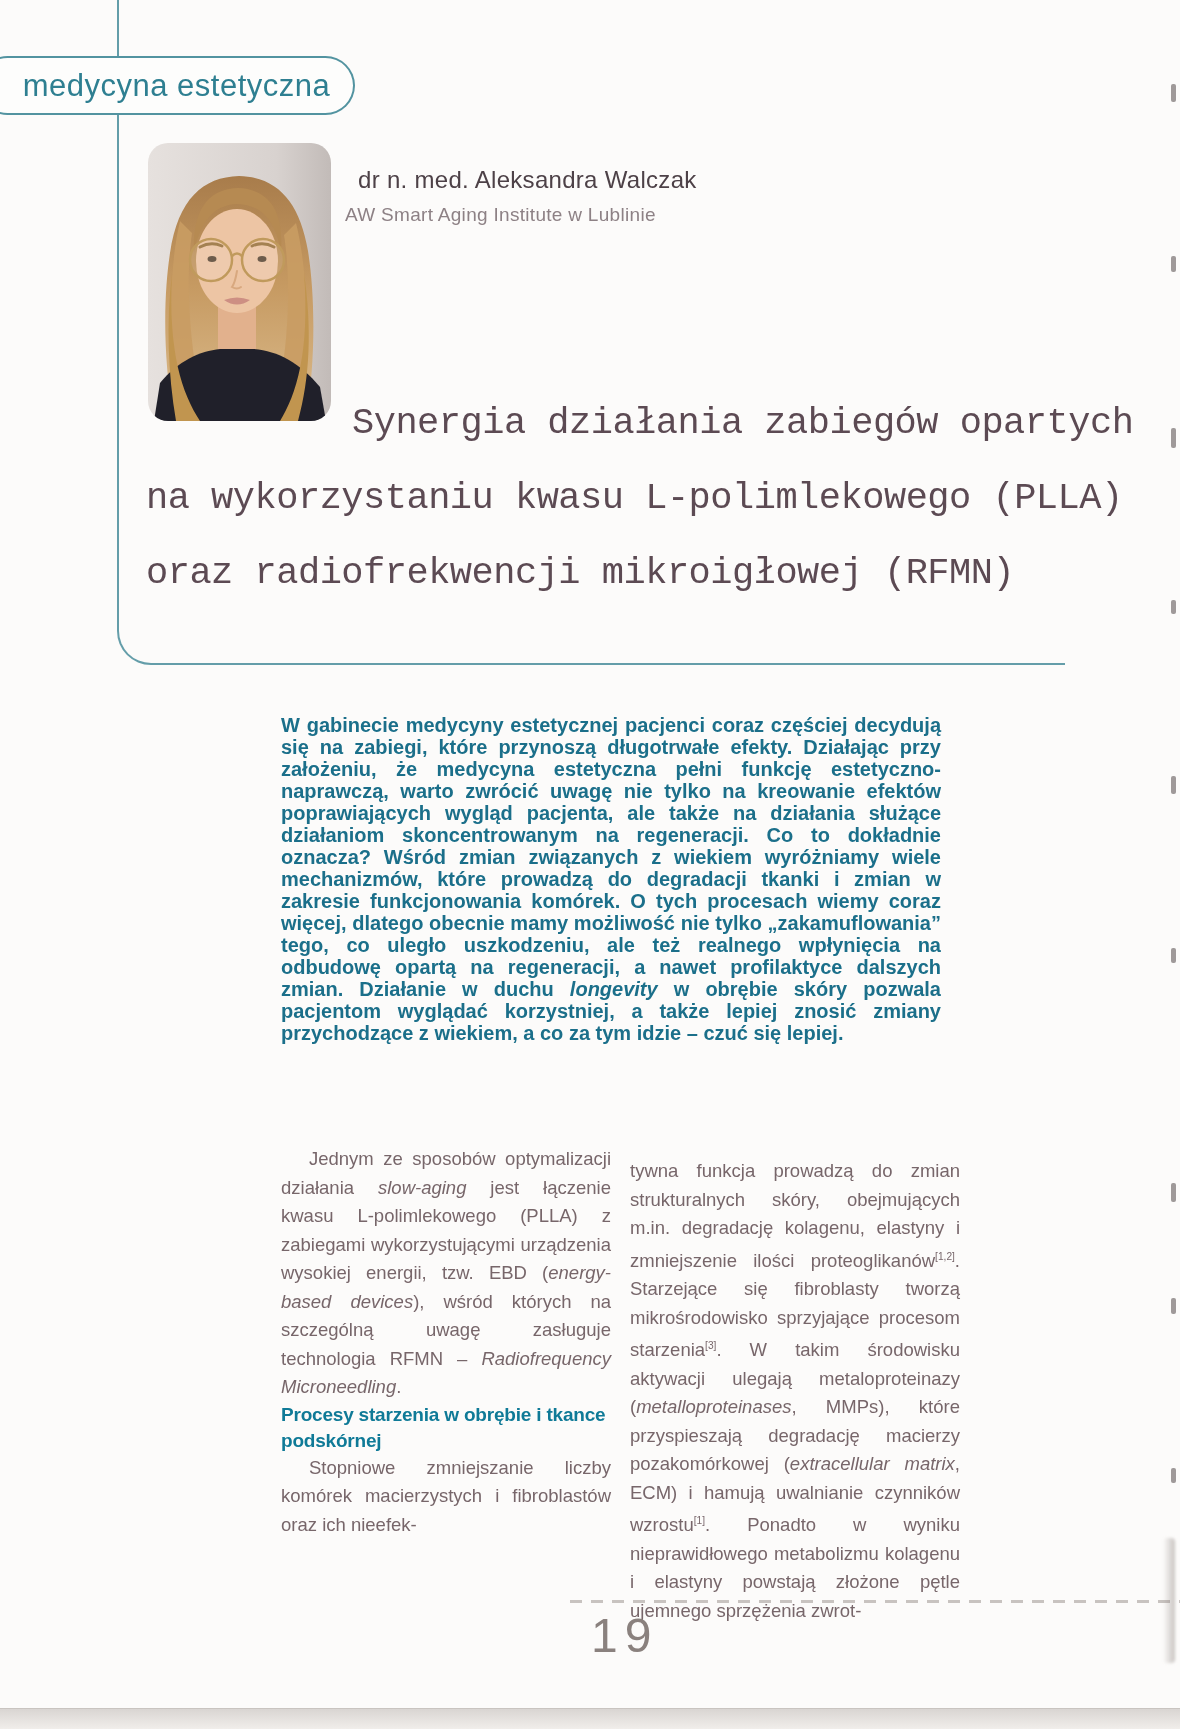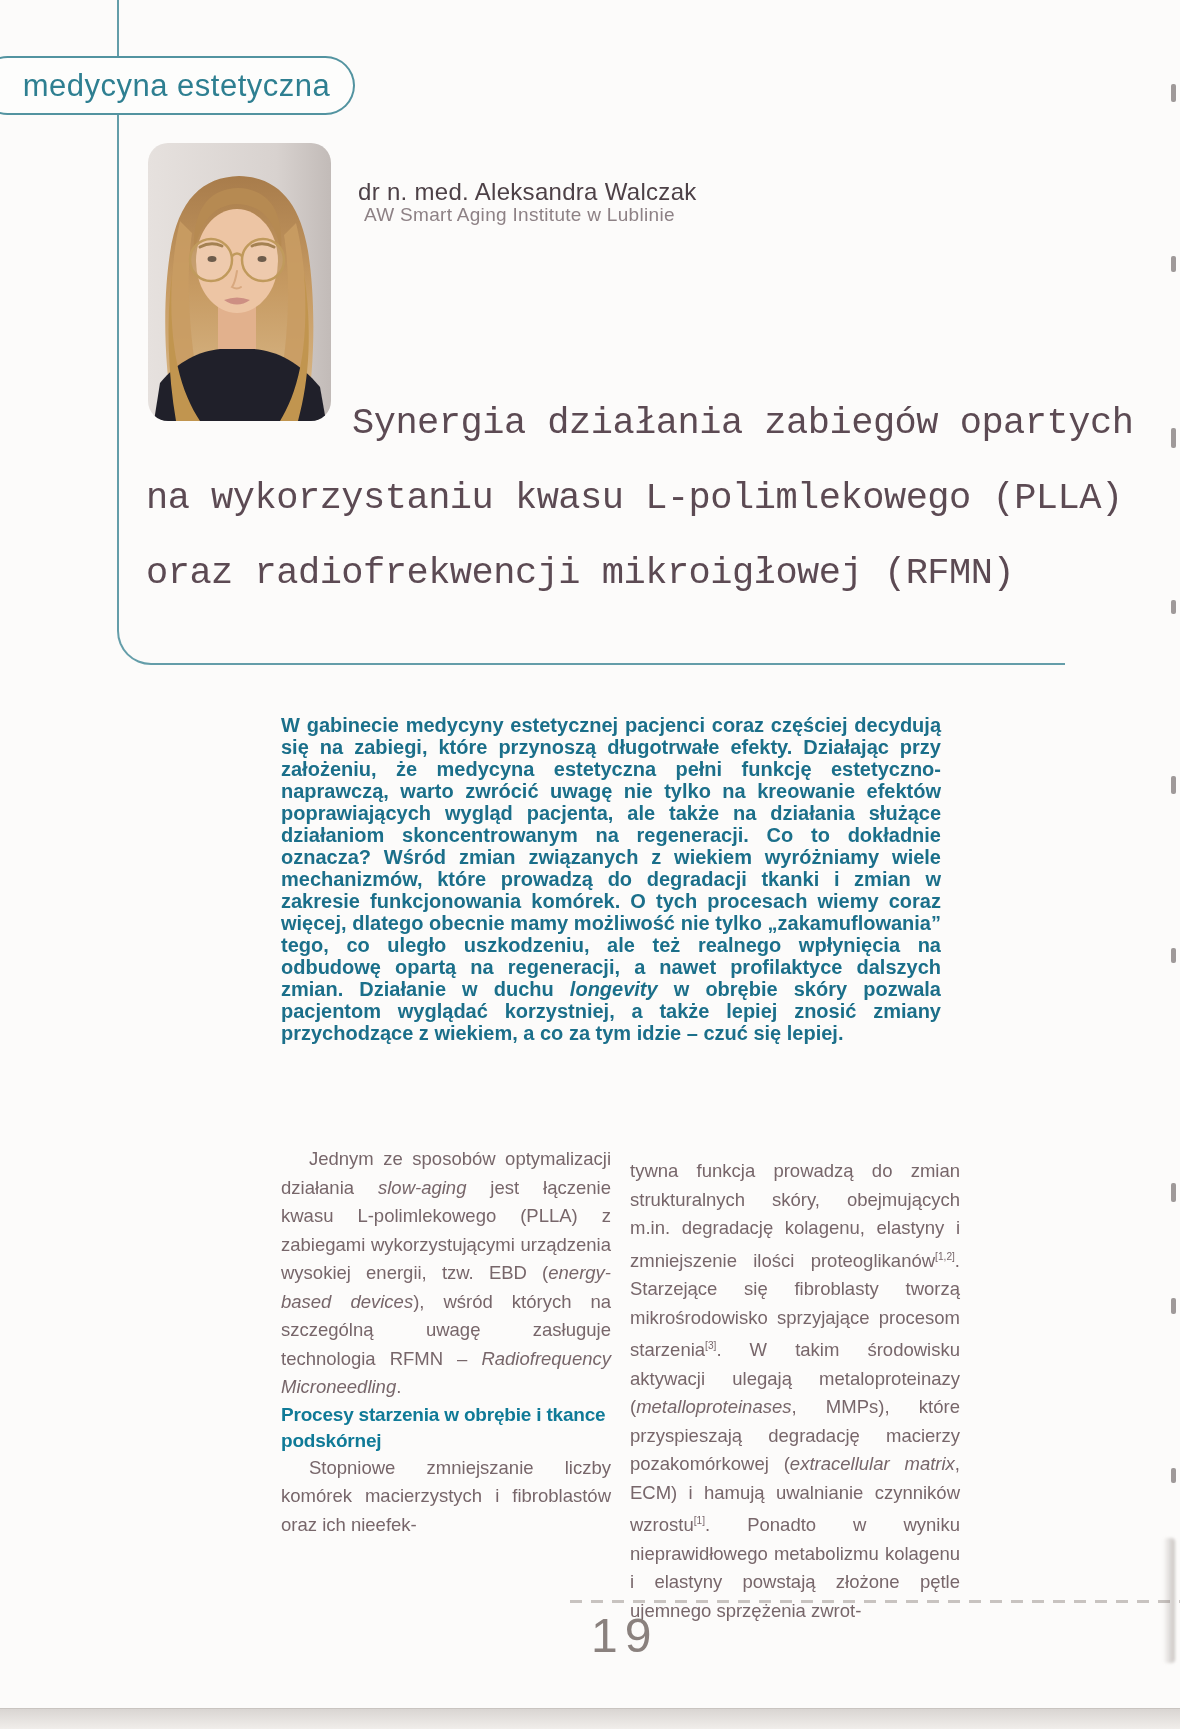--- a/index.html
+++ b/index.html
@@ -33,24 +33,24 @@
   .badge span{
     color:var(--accent-teal);font-size:31px;letter-spacing:.5px;
   }
   
   .photo{
     position:absolute;left:148px;top:143px;width:183px;height:278px;
     border-radius:20px;overflow:hidden;z-index:2;
   }
   .author-name{
     position:absolute;left:358px;top:166px;
-    font-size:24px;color:#4d4147;letter-spacing:.3px;margin-top:12px;
+    font-size:24px;color:#4d4147;letter-spacing:.3px;
   }
   .author-aff{
-    position:absolute;left:364px;top:204px;
+    position:absolute;left:345px;top:204px;
     font-size:19px;color:#8d8185;letter-spacing:.3px;
   }
   .title-line{
     position:absolute;color:var(--title-plum);
     font-size:37px;font-weight:300;letter-spacing:-.5px;white-space:nowrap;font-family:Liberation Mono, monospace;
   }
   .t1{left:352px;top:402px;}
   .t2{left:146px;top:477px;}
   .t3{left:146px;top:552px;}
   .lead{

